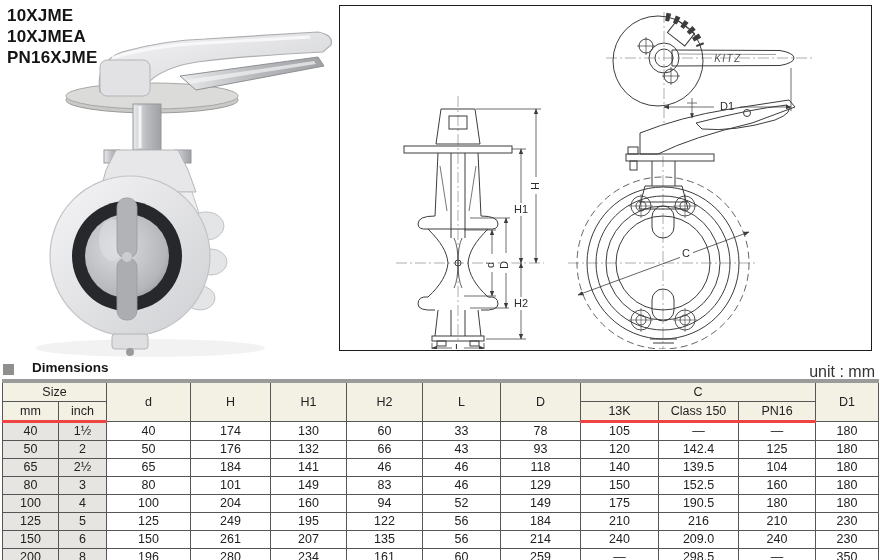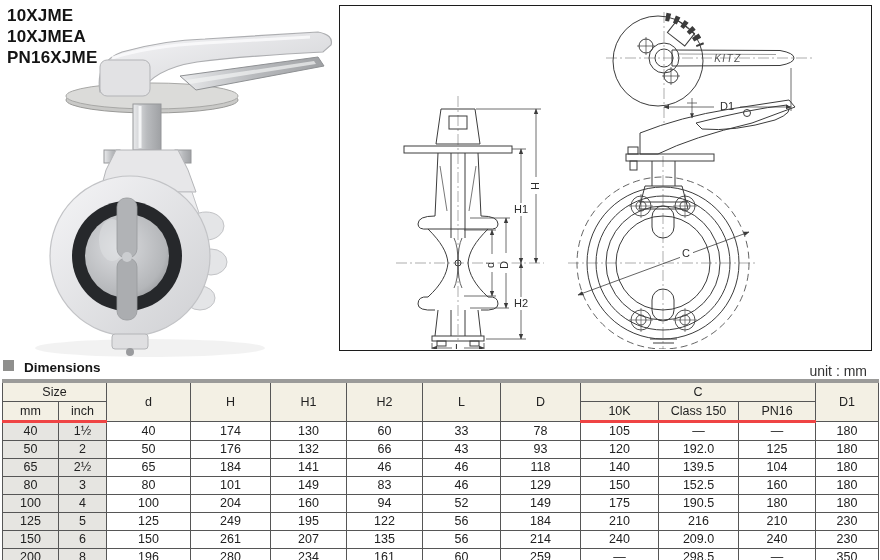--- a/index.html
+++ b/index.html
@@ -7,23 +7,23 @@
         font-family:"Liberation Sans","DejaVu Sans",sans-serif;color:#1f1f1f;padding-left:24px;}
   
   .models{position:absolute;left:7px;top:5px;z-index:3;font-weight:bold;font-size:17px;line-height:1.24;color:#141414;letter-spacing:.2px;}
   
   .photo{position:absolute;left:0;top:0;width:340px;height:362px;}
   
   .draw-box{position:absolute;left:339px;top:5px;width:533px;height:346px;border:1.5px solid #1c1c1c;background:#fff;box-sizing:border-box;}
   .draw-box svg{display:block;}
   
   .sec-head{position:absolute;left:3px;top:360px;width:874px;height:18px;}
-  .sec-title{position:absolute;left:0;top:0;font-size:13.5px;font-weight:600;color:#161616;display:flex;align-items:flex-start;gap:8px;}
+  .sec-title{position:absolute;left:0;top:0;font-size:13.5px;font-weight:600;color:#161616;display:flex;align-items:flex-end;gap:16px;}
   .sq{display:inline-block;width:11px;height:11px;background:#8f8f8d;margin-right:2px;}
-  .unit{position:absolute;right:10px;top:3px;font-size:14px;color:#333;}
+  .unit{position:absolute;right:2px;top:3px;font-size:16px;color:#333;}
   
   .dims-table{position:absolute;left:2px;top:379px;width:876px;border-collapse:collapse;table-layout:fixed;
               font-size:12.5px;color:#222;border-top:4px solid #9b9b99;}
   .dims-table th,.dims-table td{border:1px solid #565656;text-align:center;padding:0;font-weight:normal;
               height:17px;line-height:17px;white-space:nowrap;overflow:hidden;}
   .dims-table thead th{background:#f3f0e4;height:18px;line-height:18px;}
   .dims-table thead tr.sub th{border-bottom:3px solid #ef4444;}
   .dims-table td.size-cell{background:#e6e5e1;}
   .dims-table tbody tr:last-child td{border-bottom:none;}
   text{font-family:"Liberation Sans","DejaVu Sans",sans-serif;}
@@ -289,21 +289,21 @@
         <th rowspan="2">H1</th>
         <th rowspan="2">H2</th>
         <th rowspan="2">L</th>
         <th rowspan="2">D</th>
         <th colspan="3">C</th>
         <th rowspan="2">D1</th>
       </tr>
       <tr class="sub">
         <th>mm</th>
         <th>inch</th>
-        <th>10K</th>
+        <th>13K</th>
         <th>Class 150</th>
         <th>PN16</th>
       </tr>
     </thead>
     <tbody>
         <tr>
           <td class="size-cell">40</td>
           <td class="size-cell">1½</td>
           <td>40</td>
           <td>174</td>
@@ -319,21 +319,21 @@
         <tr>
           <td class="size-cell">50</td>
           <td class="size-cell">2</td>
           <td>50</td>
           <td>176</td>
           <td>132</td>
           <td>66</td>
           <td>43</td>
           <td>93</td>
           <td>120</td>
-          <td>192.0</td>
+          <td>142.4</td>
           <td>125</td>
           <td>180</td>
         </tr>
         <tr>
           <td class="size-cell">65</td>
           <td class="size-cell">2½</td>
           <td>65</td>
           <td>184</td>
           <td>141</td>
           <td>46</td>

